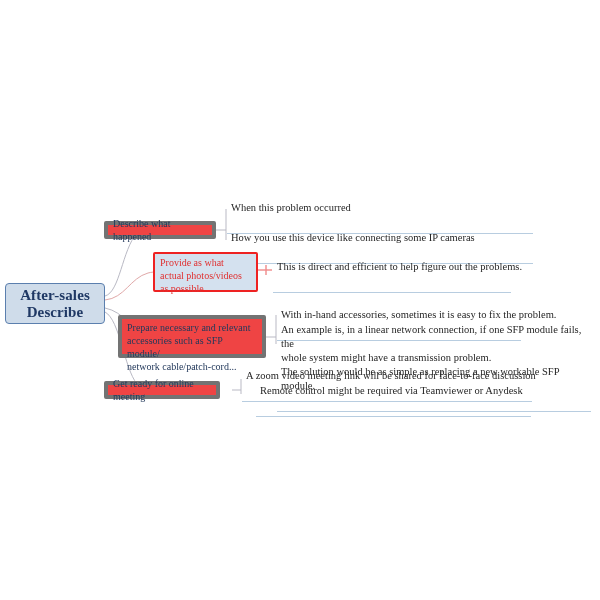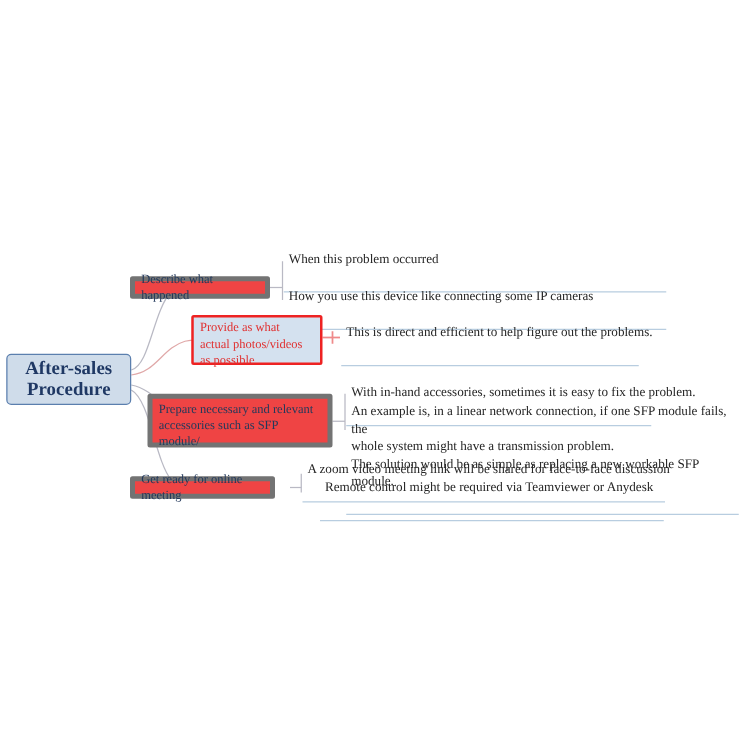--- a/index.html
+++ b/index.html
@@ -115,41 +115,42 @@
 
     <path d="M266 337 L 276 337" fill="none" stroke="#b9b9c4" stroke-width="1"></path>
     <path d="M276 315 L 276 344" fill="none" stroke="#b9b9c4" stroke-width="1"></path>
 
     <path d="M232 390 L 241 390" fill="none" stroke="#b9b9c4" stroke-width="1"></path>
     <path d="M241 379 L 241 394" fill="none" stroke="#b9b9c4" stroke-width="1"></path>
   </svg>
 
   <div class="root-node">
     <span class="root-line">After-sales</span>
-    <span class="root-line">Procedure</span>
+    <span class="root-line">Describe</span>
   </div>
 
   <div class="branch-node single" style="left:104px; top:221px; width:112px; height:18px;">
     <span>Describe what happened</span>
   </div>
 
   <div class="leaf-node" style="left:227px; top:200px; width:306px;">When this problem occurred</div>
   <div class="leaf-node" style="left:227px; top:230px; width:306px;">How you use this device like connecting some IP cameras</div>
 
   <div class="branch-node red" style="left:153px; top:252px; width:105px; height:40px;">
     <div>Provide as what</div>
     <div>actual photos/videos</div>
     <div>as possible</div>
   </div>
 
   <div class="leaf-node" style="left:273px; top:259px; width:238px;">This is direct and efficient to help figure out the problems.</div>
 
   <div class="branch-node" style="left:118px; top:315px; width:148px; height:43px;">
     <div>Prepare necessary and relevant</div>
     <div>accessories such as SFP module/</div>
+    <div>network cable/patch-cord...</div>
   </div>
 
   <div class="leaf-node" style="left:277px; top:307px; width:244px;">With in-hand accessories, sometimes it is easy to fix the problem.</div>
   <div class="leaf-node multi" style="left:277px; top:322px; width:314px;">An example is, in a linear network connection, if one SFP module fails, the
 whole system might have a transmission problem.
 The solution would be as simple as replacing a new workable SFP module.</div>
 
   <div class="branch-node single" style="left:104px; top:381px; width:116px; height:18px;">
     <span>Get ready for online meeting</span>
   </div>

